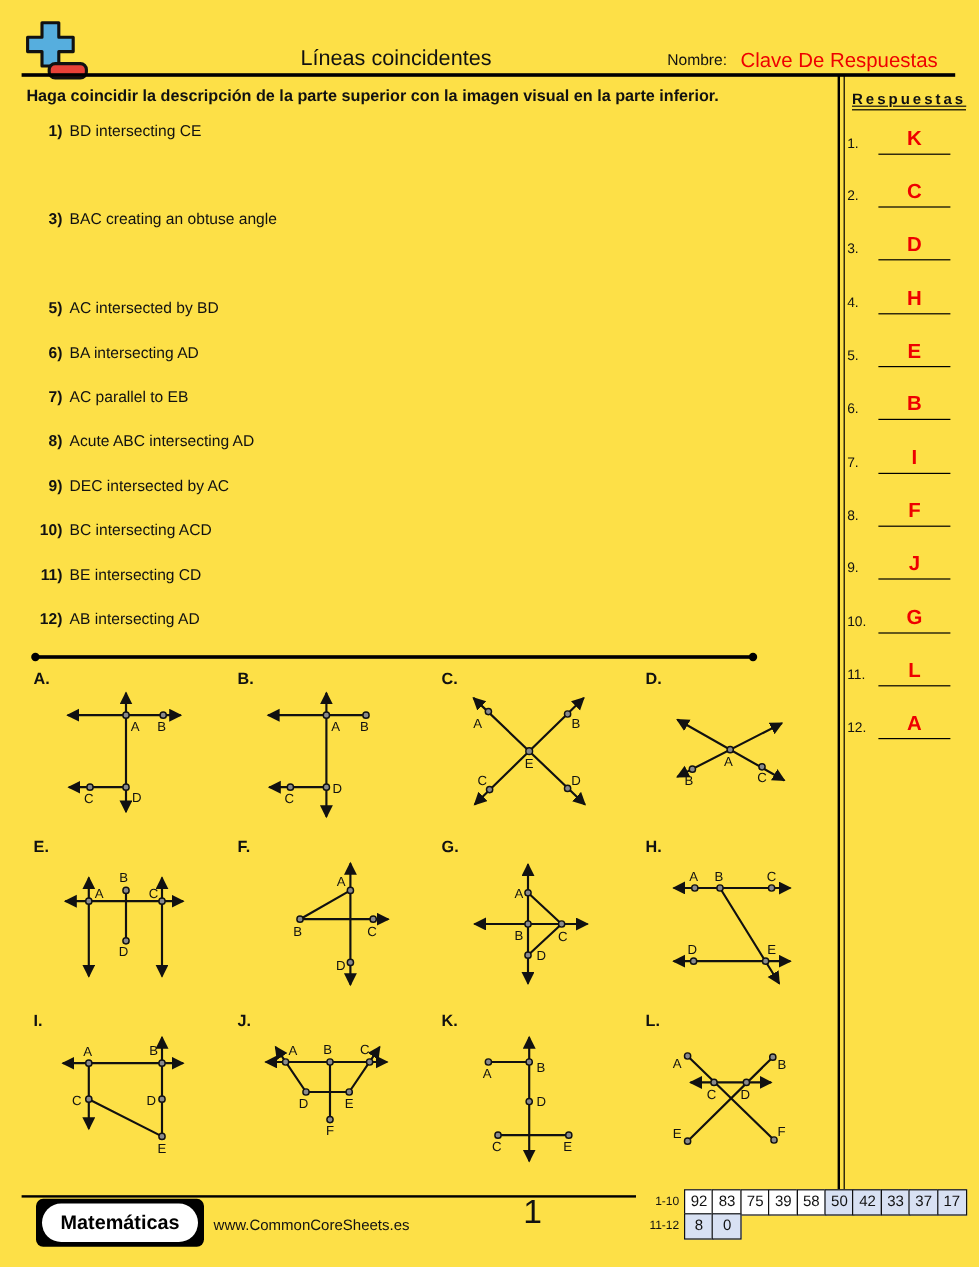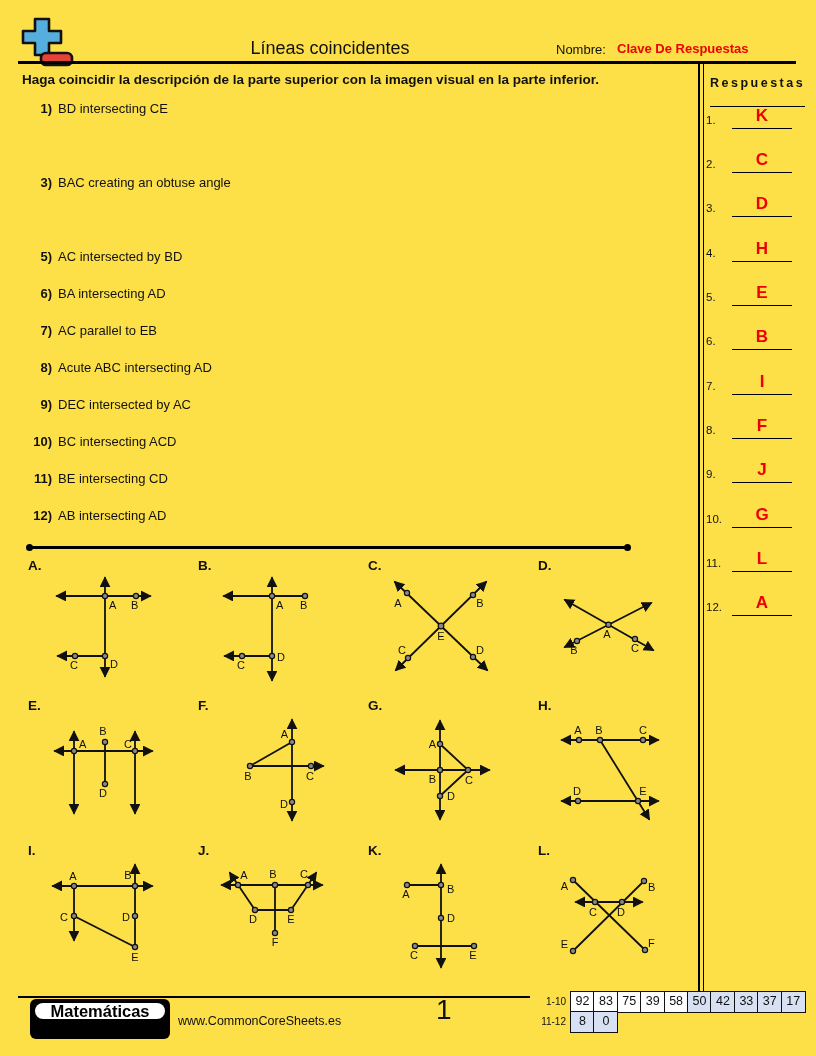--- a/index.html
+++ b/index.html
@@ -2,49 +2,49 @@
 <html><head>
 <meta charset="utf-8">
 <style>
   html,body{margin:0;padding:0;background:#fff;}
   .page{position:relative;width:816px;height:1056px;background:#fde047;overflow:hidden;
         font-family:"Liberation Sans",sans-serif;color:#111;}
   
   .hline{position:absolute;left:18px;top:61px;width:778px;height:3px;background:#000;}
   .title{position:absolute;left:330px;top:38px;transform:translateX(-50%);font-size:18px;white-space:nowrap;}
   .nombre{position:absolute;left:556px;top:42px;font-size:13px;}
-  .nombre-val{position:absolute;left:617px;top:41px;font-size:13px;font-weight:bold;color:#ee0000;white-space:nowrap;}
+  .nombre-val{position:absolute;left:617px;top:41px;font-size:17px;font-weight:normal;color:#ee0000;white-space:nowrap;}
   .instr{position:absolute;left:22px;top:72px;width:660px;font-size:13.5px;font-weight:bold;}
   
   .q{position:absolute;left:22px;width:640px;font-size:13px;line-height:18px;white-space:nowrap;}
   .qn{display:inline-block;width:30px;text-align:right;font-weight:bold;}
   .qt{margin-left:6px;}
   
   .sbar1{position:absolute;left:698px;top:63px;width:2px;height:930px;background:#000;}
   .sbar2{position:absolute;left:703px;top:63px;width:1px;height:930px;background:#000;}
   .resp-title{position:absolute;left:710px;top:76px;font-size:12.5px;font-weight:bold;letter-spacing:2.5px;
-              border-bottom:1.5px solid #000;padding-bottom:16px;}
+              border-bottom:1.5px solid #000;padding-bottom:1px;text-decoration:underline;}
   .ans{position:absolute;left:698px;width:118px;height:26px;}
   .ans .an{position:absolute;left:8px;top:8px;font-size:11.5px;}
   .ans .al{position:absolute;left:34px;top:0;width:60px;height:22px;text-align:center;
            border-bottom:1.7px solid #000;font-size:17px;font-weight:bold;color:#ee0000;}
   
   .divline{position:absolute;left:30px;top:546px;width:597px;height:2.5px;background:#000;}
   .dot{position:absolute;width:7px;height:7px;border-radius:50%;background:#000;}
   
   .cell{position:absolute;width:168px;}
   .dglab{position:absolute;left:6px;top:2px;font-size:13.5px;font-weight:bold;}
   svg.dg{position:absolute;left:0;top:0;}
   svg.dg line{stroke:#111;stroke-width:1.8;stroke-linecap:round;}
   svg.dg circle{fill:#8a8a8a;stroke:#111;stroke-width:1.2;}
   svg.dg text{font-family:"Liberation Sans",sans-serif;font-size:11px;fill:#111;}
   
   .fline{position:absolute;left:18px;top:996px;width:512px;height:2px;background:#000;}
   .brandbox{position:absolute;left:30px;top:999px;width:140px;height:40px;background:#000;border-radius:6px;}
-  .brandpill{position:absolute;left:5px;top:4px;width:130px;height:16px;background:#fff;border-radius:16px;
+  .brandpill{position:absolute;left:5px;top:4px;width:130px;height:32px;background:#fff;border-radius:16px;
              display:flex;align-items:center;justify-content:center;font-size:16.5px;font-weight:bold;color:#000;}
   .website{position:absolute;left:178px;top:1014px;font-size:12.5px;}
   .pagenum{position:absolute;left:436px;top:994px;font-size:28px;}
   .srow{position:absolute;display:flex;}
   .slabel{width:40px;text-align:right;margin-right:4px;font-size:10px;line-height:22px;}
   .scell{width:25px;height:22px;box-sizing:border-box;border:1.6px solid #111;margin-left:-1.6px;
          text-align:center;font-size:12.5px;line-height:19px;background:#fff;}
   .scell.first{margin-left:0;}
   .scell.hl{background:#d8e1f3;}
 </style>

